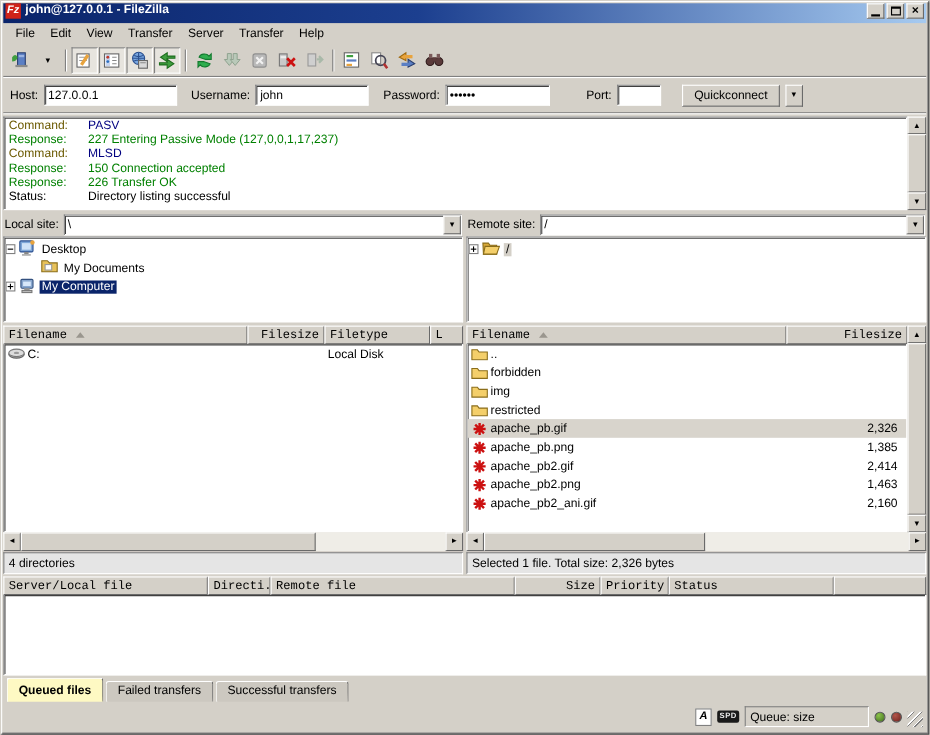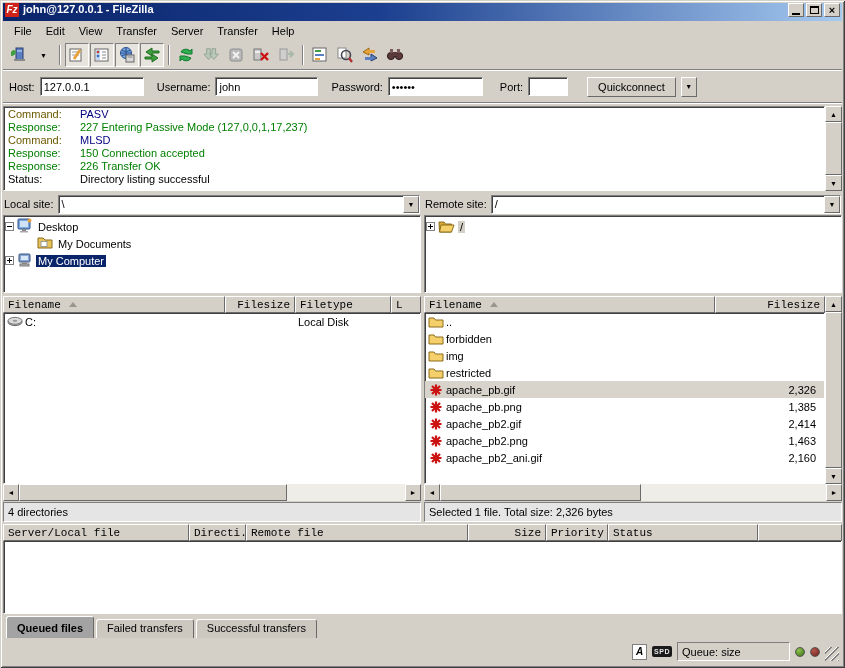--- a/index.html
+++ b/index.html
@@ -98,21 +98,21 @@
     background:#e5e5e5; display:flex; align-items:center; padding:0 4px; margin-top:1px; }
   .rlist { display:flex; flex:1; min-height:0; }
   .rlist-main { flex:1; display:flex; flex-direction:column; min-width:0; }
   
   .queue { flex:1; display:flex; flex-direction:column; margin-top:2px; min-height:0; }
   .queue-body { flex:1; background:#fff; }
   
   .tabrow { height:24px; flex:0 0 24px; display:flex; align-items:flex-end; padding-left:3px; }
   .tab { padding:2px 10px 3px; background:#ccc8c0; border:1px solid; border-color:#ffffff #6a6a6a #6a6a6a #ffffff;
     border-bottom:none; border-radius:3px 3px 0 0; margin-right:2px; height:19px; }
-  .tab.active { background:#a3a3a3; font-weight:bold; height:22px; padding-top:5px; }
+  .tab.active { background:#fef9c3; font-weight:bold; height:22px; padding-top:5px; }
   
   .statusbar { height:27px; flex:0 0 27px; display:flex; align-items:center; padding:2px 3px; gap:5px; }
   .sb-right { margin-left:auto; display:flex; align-items:center; gap:5px; }
   .dt-badge { width:15px; height:16px; background:#fff; border:1px solid #808080; font-size:10px; font-weight:bold;
     font-style:italic; display:flex; align-items:center; justify-content:center; }
   .spd-badge { height:11px; padding:0 2px; background:#1a1a1a; color:#e8e8e8; font-size:7px; font-weight:bold;
     display:flex; align-items:center; border-radius:2px; letter-spacing:0.5px; }
   .queue-status-box { width:113px; height:19px; background:#d4d0c8; border:1px solid;
     border-color:#808080 #ffffff #ffffff #808080; display:flex; align-items:center; padding:0 4px; }
   .led { width:10px; height:10px; border-radius:50%; border:1px solid #555; }
@@ -287,26 +287,26 @@
             <rect x="4" y="3" width="3" height="4" fill="#7a5a5a"></rect>
             <rect x="11" y="3" width="3" height="4" fill="#7a5a5a"></rect>
           </svg>
         </span>
     </div>
   </div>
   <div class="etch"></div>
 
   <div class="quickbar">
     <span class="qc-label">Host:</span>
-    <input class="qc-input sunken-deep" style="width: 104px;" value="127.0.0.1">
+    <input class="qc-input sunken-deep" style="width: 121px;" value="127.0.0.1">
     <span class="qc-label" style="margin-left:8px">Username:</span>
     <input class="qc-input sunken-deep" style="width: 103px;" value="john">
     <span class="qc-label" style="margin-left:8px">Password:</span>
     <input class="qc-input sunken-deep" style="width: 95px;" value="••••••">
-    <span class="qc-label" style="margin-left:12px">Port:</span>
+    <span class="qc-label" style="margin-left:28px">Port:</span>
     <input class="qc-input sunken-deep" style="width: 40px;" value="">
     <button class="qc-btn raised" style="margin-left:14px">Quickconnect</button>
     <div class="qc-btn-arrow raised">
         <span>▼</span>
       </div>
   </div>
   <div class="etch"></div>
 
   <div class="main">
 

